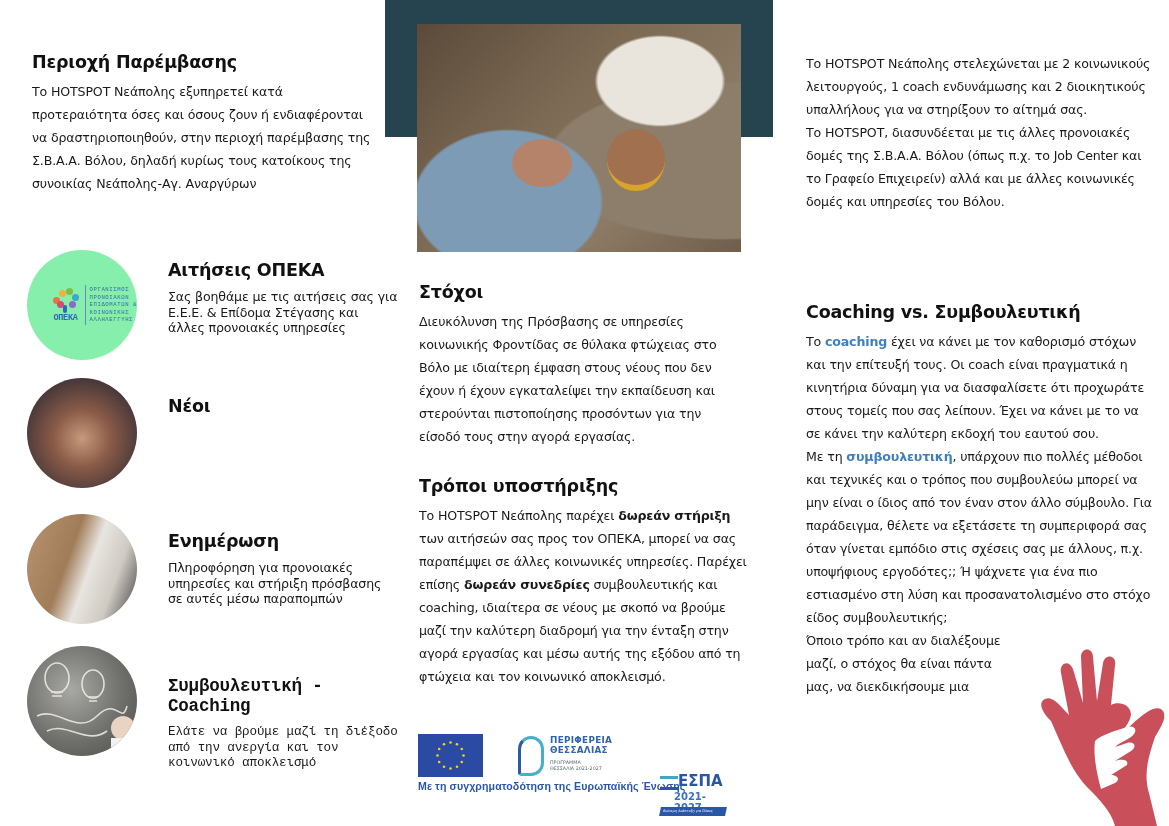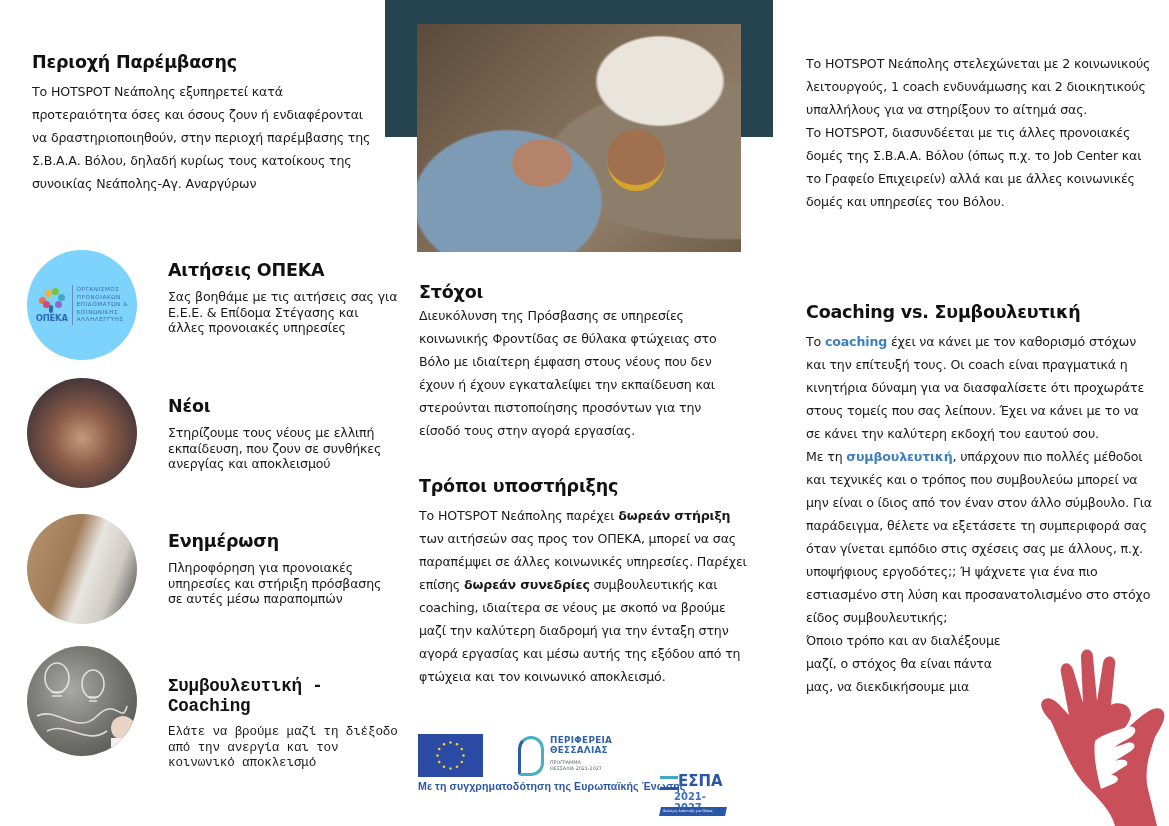--- a/index.html
+++ b/index.html
@@ -17,21 +17,21 @@
   
   .intro { position: absolute; left: 32px; top: 52px; width: 345px; }
   .intro h2 { margin-bottom: 8px; }
 
   .feature { position: absolute; left: 27px; width: 350px; height: 115px; }
   .feature .circle { position: absolute; left: 0; top: 0; width: 110px; height: 110px; border-radius: 50%; overflow: hidden; }
   .feature .ftext { position: absolute; left: 119px; top: 10px; width: 230px; margin-left: 22px; }
   .feature .ftext h3 { font-weight: bold; font-size: 17.5px; line-height: 20px; color: #111; margin-bottom: 9px; letter-spacing: -0.2px; }
   .feature .ftext p { font-size: 12.6px; line-height: 15.5px; color: #1a1a1a; letter-spacing: -0.15px; }
 
-  .opeka-logo { background: #7dd3fc; display: flex; align-items: center; justify-content: center; }
+  .opeka-logo { background: #86efac; display: flex; align-items: center; justify-content: flex-end; font-family: Liberation Mono, monospace; }
   .opeka-inner { display: flex; align-items: center; gap: 4px; }
   .opeka-mark { display: flex; flex-direction: column; align-items: center; }
   .opeka-mark .tree { width: 30px; height: 26px; position: relative; }
   .opeka-mark .tree span { position: absolute; width: 7px; height: 7px; border-radius: 50%; }
   .opeka-mark .name { font-size: 8.5px; font-weight: bold; color: #2d6ab4; letter-spacing: -0.3px; }
   .opeka-sep { width: 1px; height: 40px; background: #6b86b8; }
   .opeka-words { font-size: 5.6px; line-height: 7.4px; color: #3f6aa8; letter-spacing: 0.6px; }
 
   .photo-youth { background: radial-gradient(circle at 50% 55%, #c69a7c 0%, #8a5b47 35%, #4c3a3b 70%, #2a2830 100%); }
   .photo-info { background: linear-gradient(110deg, #b89570 0%, #a07c58 38%, #e8e5e0 55%, #cfcac2 75%, #3b3a3c 100%); }
@@ -41,21 +41,21 @@
   .teal-band { position: absolute; left: 0; top: 0; width: 388px; height: 137px; background: #254450; }
   .hero-photo { position: absolute; left: 32px; top: 24px; width: 324px; height: 228px; overflow: hidden;
     background: radial-gradient(ellipse at 75% 25%, #e9e4dc 0 18%, transparent 19%),
                 radial-gradient(ellipse at 28% 78%, #7e9bb6 0 28%, transparent 29%),
                 radial-gradient(ellipse at 95% 60%, #8d7e6c 0 40%, transparent 41%),
                 linear-gradient(135deg, #5b4a3a 0%, #7d6a55 40%, #8c7a64 70%, #6f5e4b 100%); }
   .hero-photo .face1 { position: absolute; left: 95px; top: 115px; width: 60px; height: 48px; border-radius: 50%; background: #b5836a; }
   .hero-photo .face2 { position: absolute; left: 190px; top: 105px; width: 58px; height: 62px; border-radius: 50%; background: #a0704f; border-bottom: 6px solid #d7a52a; }
 
   .goals { position: absolute; left: 34px; top: 282px; width: 325px; }
-  .goals h2 { margin-bottom: 2px; }
+  .goals h2 { margin-bottom: 8px; }
   .support { position: absolute; left: 34px; top: 476px; width: 330px; }
   .support h2 { margin-bottom: 8px; }
   .support b { font-weight: bold; }
 
   .logos { position: absolute; left: 33px; top: 734px; width: 320px; height: 60px; }
   .eu-flag { position: absolute; left: 0; top: 0; width: 65px; height: 43px; background: #2b4aa3; }
   .eu-flag .stars { position: absolute; left: 17px; top: 6px; width: 31px; height: 31px; }
   .region-logo { position: absolute; left: 100px; top: 0; width: 110px; height: 45px; }
   .region-logo .mark { position: absolute; left: 0; top: 2px; width: 26px; height: 40px; border: 3px solid #47b0c8; border-radius: 14px 14px 14px 4px; border-left-color: #2b5aa8; }
   .region-logo .t1 { position: absolute; left: 32px; top: 1px; font-size: 8.8px; line-height: 10px; font-weight: bold; color: #2f63ad; letter-spacing: 0.3px; }
@@ -112,21 +112,20 @@
     <div class="ftext">
       <h3>Αιτήσεις ΟΠΕΚΑ</h3>
       <p>Σας βοηθάμε με τις αιτήσεις σας για Ε.Ε.Ε. &amp; Επίδομα Στέγασης και άλλες προνοιακές υπηρεσίες</p>
     </div>
   </div>
 
   <div class="feature" style="top:378px;">
     <div class="circle photo-youth"></div>
     <div class="ftext" style="top:18px;">
       <h3>Νέοι</h3>
-      <p>Στηρίζουμε τους νέους με ελλιπή εκπαίδευση, που ζουν σε συνθήκες ανεργίας και αποκλεισμού</p>
     </div>
   </div>
 
   <div class="feature" style="top:514px;">
     <div class="circle photo-info"></div>
     <div class="ftext" style="top:17px;">
       <h3>Ενημέρωση</h3>
       <p>Πληροφόρηση για προνοιακές υπηρεσίες και στήριξη πρόσβασης σε αυτές μέσω παραπομπών</p>
     </div>
   </div>

